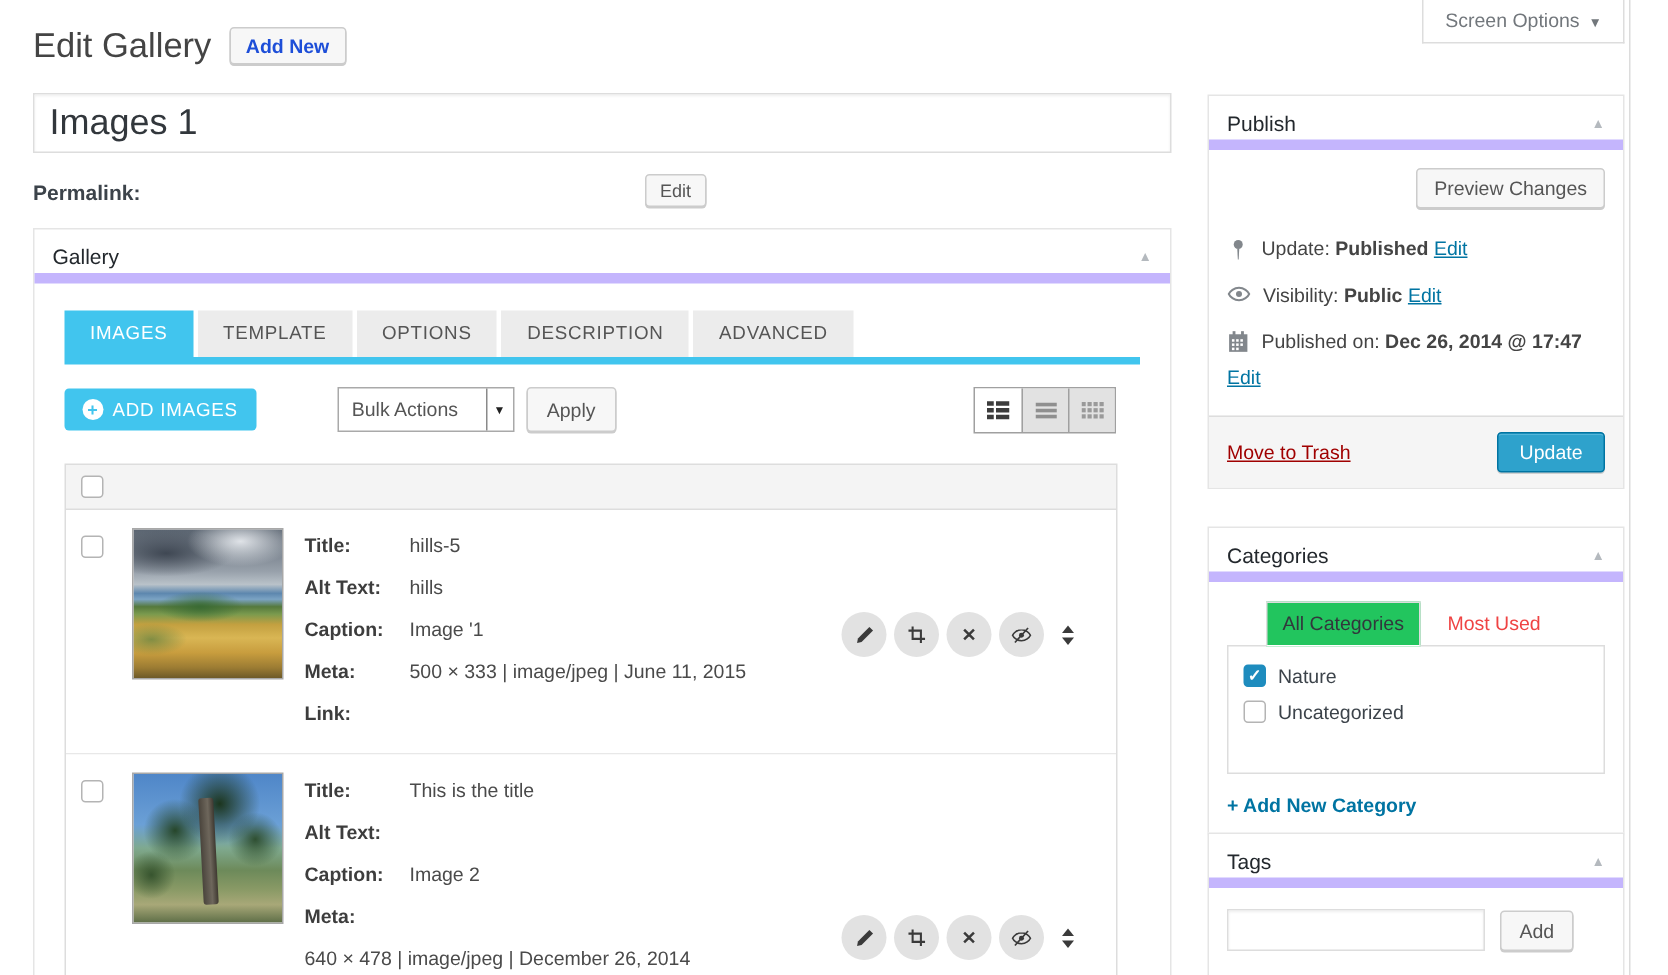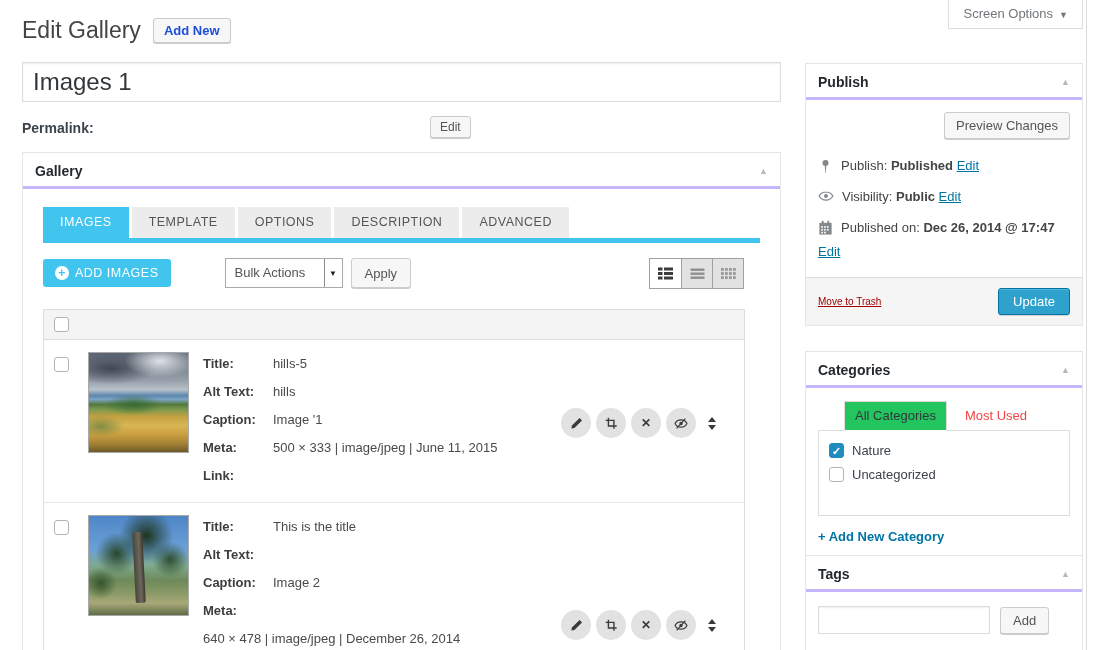--- a/index.html
+++ b/index.html
@@ -24,21 +24,21 @@
     font-family:"Liberation Sans",sans-serif; font-size:24px; color:#32373c; padding:0 10px; outline:none; }
   .permalink-row { position:absolute; left:22px; top:120px; width:759px; }
   .permalink-label { font-weight:bold; font-size:14px; color:#3c434a; }
   .small-btn { padding:3px 9px; font-size:12px; color:#555; background:#f7f7f7;
     border:1px solid #ccc; border-radius:3px; box-shadow:0 1px 0 #ccc; cursor:pointer; }
   .permalink-row .small-btn { position:absolute; left:408px; top:-4px; }
 
   
   .metabox { position:absolute; background:#fff; border:1px solid #e5e5e5; }
   .metabox-head { height:36px; line-height:36px; padding:0 12px; font-size:14px;
-    font-weight:bold; color:#23282d; border-bottom:3px solid #c4b5fd; position:relative; cursor:pointer; }
+    font-weight:normal; color:#23282d; border-bottom:7px solid #c4b5fd; position:relative; cursor:pointer; }
   .metabox-head .toggle { position:absolute; right:12px; top:0; font-size:9px; color:#b4b9be; }
 
   
   .gallery-box { left:22px; top:152px; width:759px; height:600px; }
   .gallery-content { padding:18px 20px; }
 
   .ngg-tabs { display:flex; gap:3px; }
   .ngg-tab { padding:0 17px; height:31px; line-height:31px; background:#ececec;
     color:#555; font-size:12.5px; letter-spacing:.5px; cursor:pointer; }
   .ngg-tab.active { background:#41c5ee; color:#fff; }
@@ -113,21 +113,21 @@
   .preview-row { display:flex; justify-content:flex-end; margin-bottom:18px; }
   .preview-btn { padding:5px 11px; font-size:13px; color:#555; background:#f7f7f7;
     border:1px solid #ccc; border-radius:3px; box-shadow:0 1px 0 #ccc; cursor:pointer; }
   .pub-row { display:flex; align-items:flex-start; gap:8px; margin-bottom:14px;
     font-size:13px; color:#444; line-height:17px; }
   .pub-row svg { flex-shrink:0; margin-top:1px; }
   .blue-link { color:#0074a2; text-decoration:underline; cursor:pointer; }
   .edit-line { margin:-6px 0 12px 0; }
   .pub-foot { background:#f5f5f5; border-top:1px solid #ddd; padding:10px 12px;
     display:flex; align-items:center; justify-content:space-between; }
-  .trash-link { color:#a00000; text-decoration:underline; cursor:pointer; font-size:10px; }
+  .trash-link { color:#a00000; text-decoration:underline; cursor:pointer; font-size:13px; }
   .update-btn { background:#2ea2cc; border:1px solid #0074a2; color:#fff; font-size:13px;
     padding:5px 14px; border-radius:3px; cursor:pointer;
     box-shadow:inset 0 1px 0 rgba(120,200,230,.5), 0 1px 0 rgba(0,0,0,.15); }
 
   .categories-box { left:805px; top:351px; width:278px; }
   .cat-body { padding:12px; }
   .cat-tabs { display:flex; align-items:flex-end; position:relative; z-index:2; }
   .cat-tab-active { background:#22c55e; border:1px solid #ddd; border-bottom-color:#fff;
     padding:6px 10px 7px; color:#32373c; font-size:13px; position:relative; top:1px; cursor:pointer;margin-left:26px; }
   .cat-tab-link { margin-left:14px; padding:6px 4px 7px; font-size:13px; color:#ef4444; cursor:pointer; }
@@ -357,21 +357,21 @@
   </div>
   <div class="pub-body">
     <div class="preview-row">
       <button class="preview-btn">Preview Changes</button>
     </div>
     <div class="pub-row">
       <svg width="15" height="16" viewBox="0 0 16 16">
           <circle cx="8" cy="4.8" r="3.2" fill="#82878c"></circle>
           <path d="M7.3 8h1.4L8.3 15.5h-.6z" fill="#82878c"></path>
         </svg>
-      <span><span>Publish:</span>
+      <span><span>Update:</span>
         <b>Published</b>
         <a class="blue-link">Edit</a></span>
     </div>
     <div class="pub-row">
       <svg width="16" height="14" viewBox="0 0 16 14">
         <path d="M8 2.8C4.7 2.8 2 5.2 1.2 7c.8 1.8 3.5 4.2 6.8 4.2S14 8.8 14.8 7C14 5.2 11.3 2.8 8 2.8z" fill="none" stroke="#82878c" stroke-width="1.3"></path>
         <circle cx="8" cy="7" r="2" fill="#82878c"></circle>
         </svg>
       <span><span>Visibility:</span>
         <b>Public</b>

